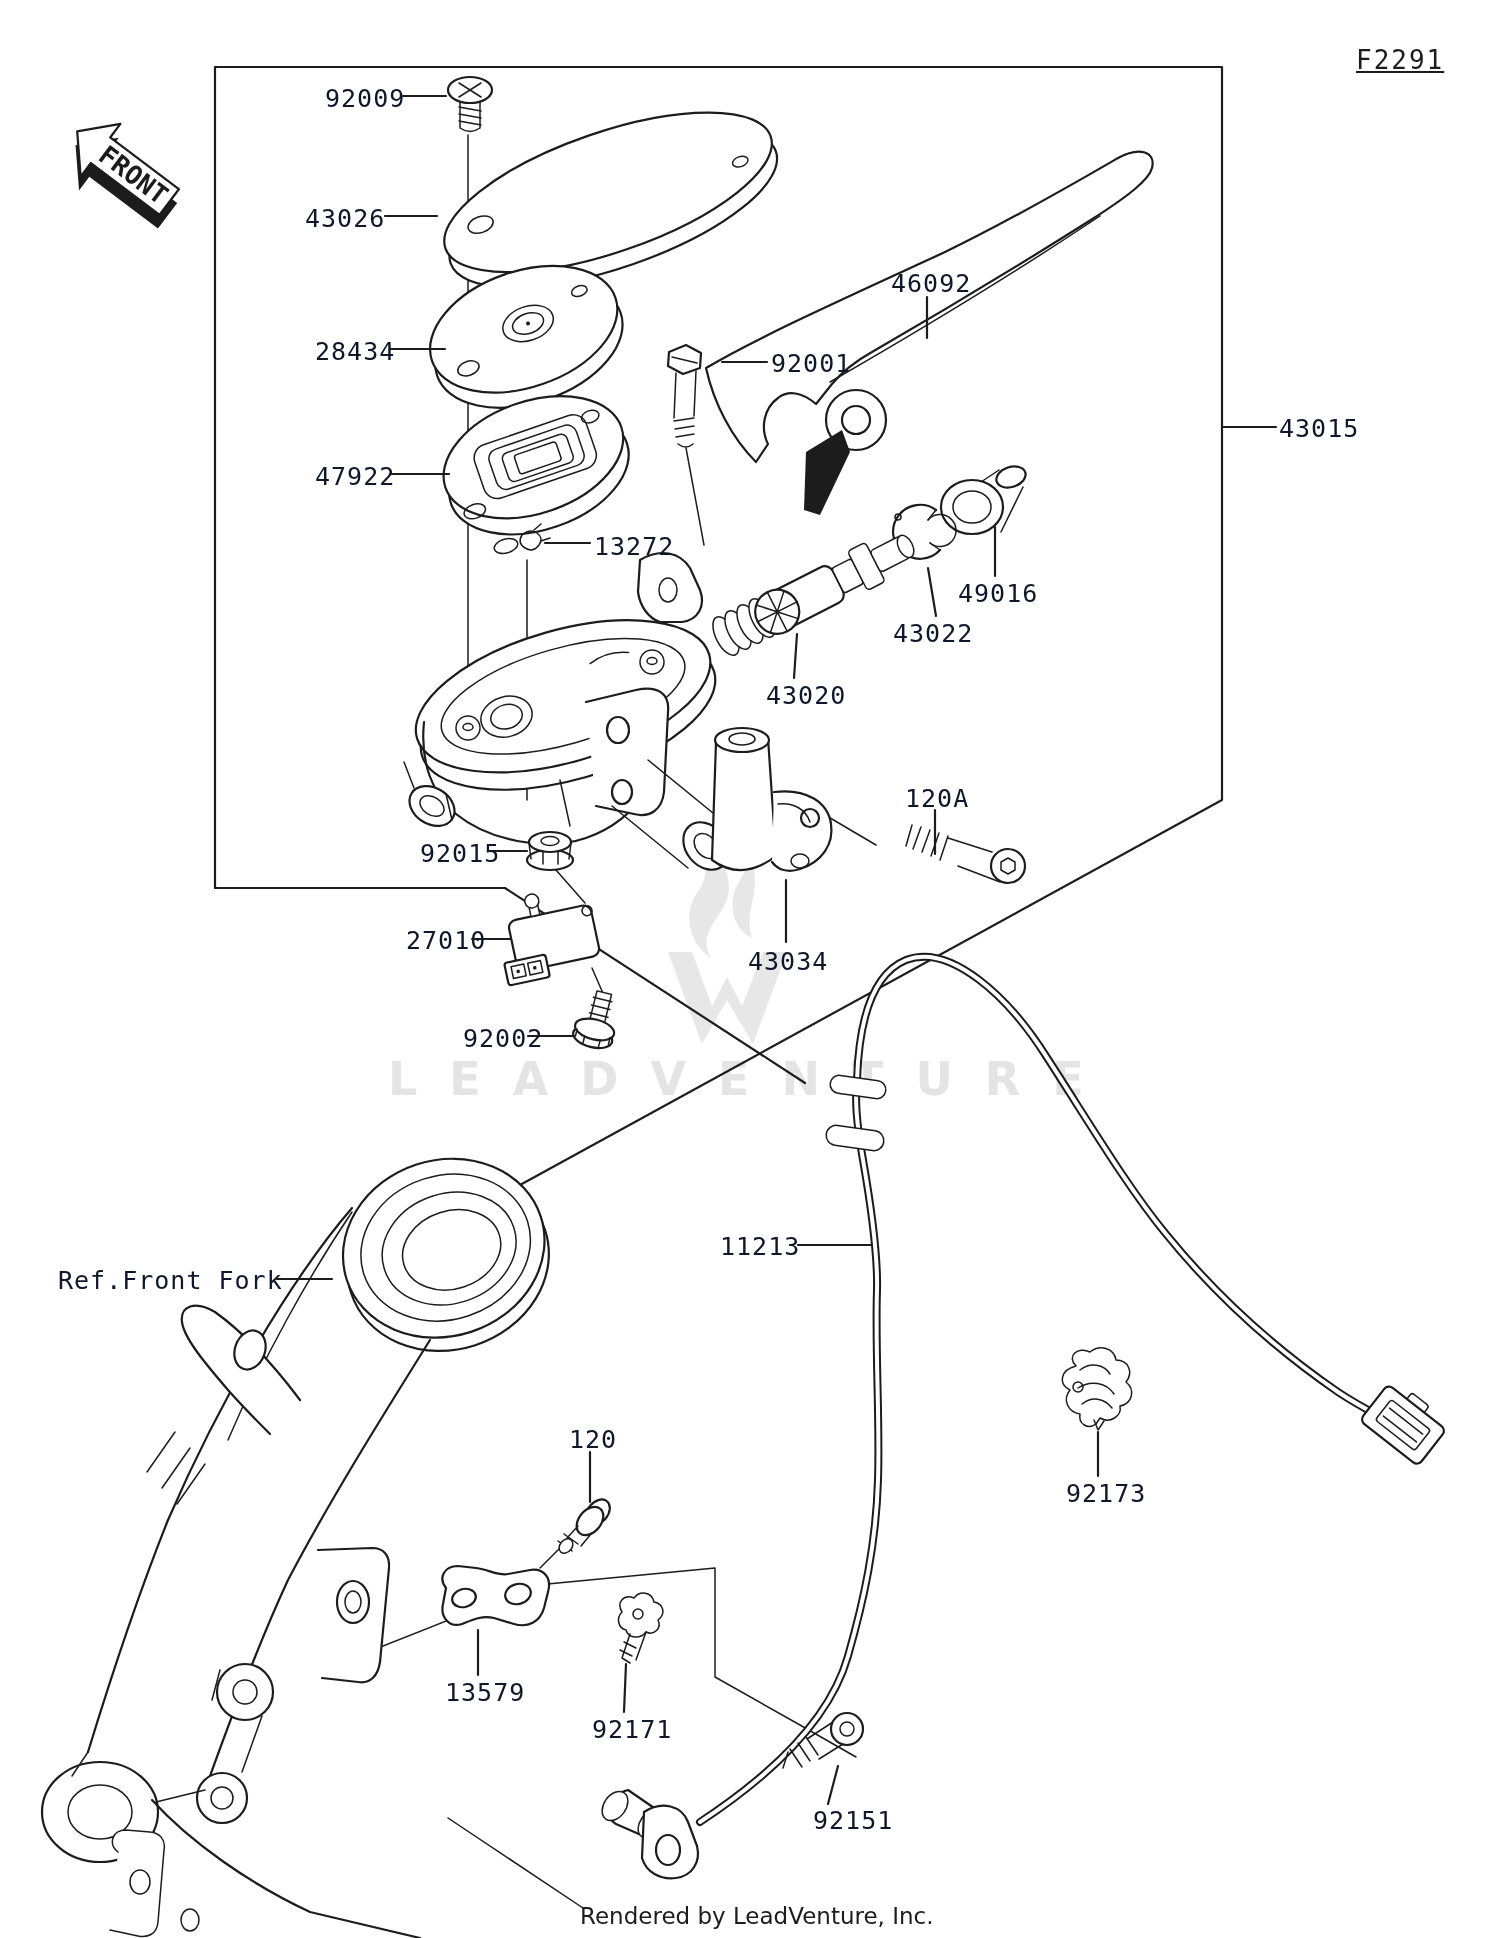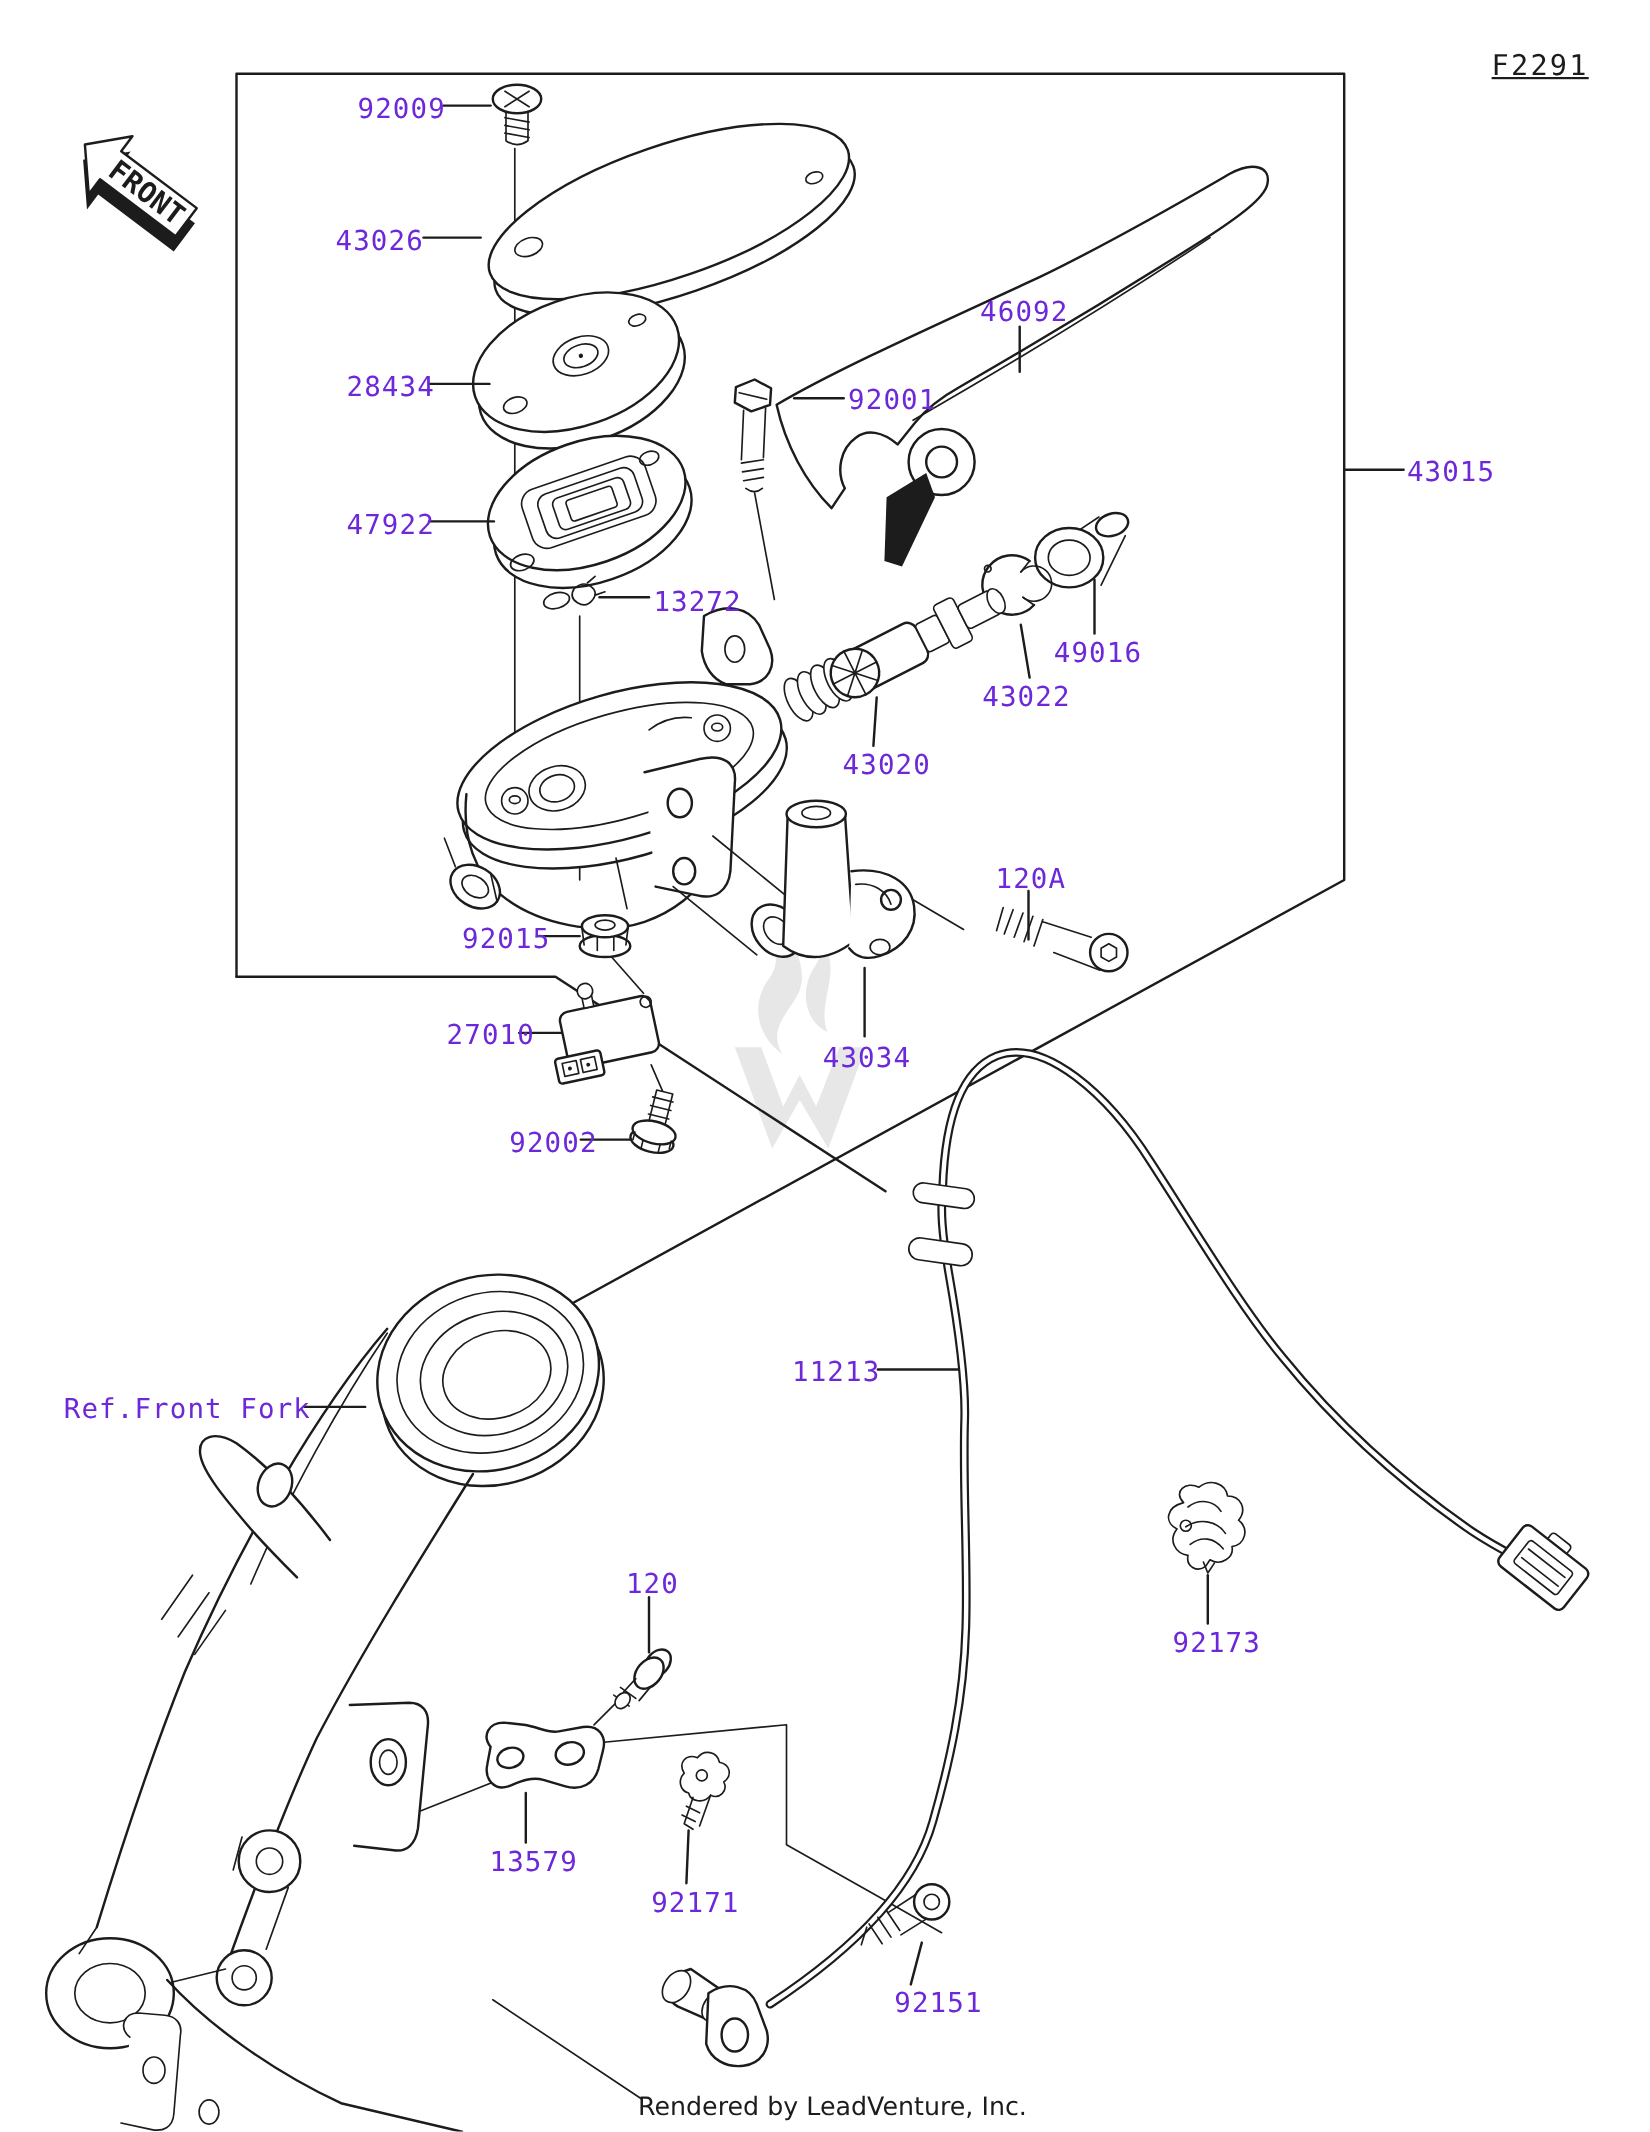--- a/index.html
+++ b/index.html
@@ -5,34 +5,35 @@
   html,body{margin:0;padding:0;background:#fff;}
   #stage{position:relative;width:1500px;height:1938px;background:#fff;overflow:hidden;
          font-family:"DejaVu Sans Mono",monospace;color:#1c1c1c;}
   svg{position:absolute;left:0;top:0;}
   svg *{stroke:#1c1c1c;stroke-width:2.2;fill:none;stroke-linecap:round;stroke-linejoin:round;}
   .wf{fill:#ffffff;}
   .bf{fill:#1c1c1c;stroke:none;}
   .gy{fill:#e7e7e7;stroke:none;}
   .nl{stroke-width:1.5;}
   .lbl{position:absolute;font:25px/1.1 "DejaVu Sans Mono",monospace;letter-spacing:1px;
-       color:#6d28d9;white-space:nowrap;}
+       color:#0f172a;white-space:nowrap;}
   .figcode{position:absolute;font:26px/1.1 "DejaVu Sans Mono",monospace;letter-spacing:2px;text-decoration:underline;}
   .wmark{position:absolute;left:388px;top:1056px;width:860px;
          font:600 46px/1 "DejaVu Sans",sans-serif;letter-spacing:32px;color:#e4e4e4;
          white-space:nowrap;}
   .credit{position:absolute;left:580px;top:1903px;font:23px/1.2 "DejaVu Sans",sans-serif;
           color:#1c1c1c;white-space:nowrap;}
   svg text{font-family:"DejaVu Sans Mono",monospace;font-weight:bold;stroke:none;fill:#1c1c1c;}
 </style>
 </head>
 <body>
 
 <div id="stage">
 
+  <div class="wmark">LEADVENTURE</div>
 
   <svg width="1500" height="1938" viewBox="0 0 1500 1938">
 
     <g>
       <path class="gy" d="M728,808 C702,854 744,874 723,908 C711,927 700,938 711,958
                            C688,942 682,912 699,890 C716,868 690,848 728,808 Z"></path>
       <path class="gy" d="M747,854 C767,884 742,910 752,938 C731,928 727,900 740,880
                            C746,870 748,864 747,854 Z"></path>
       <path class="gy" d="M668,952 L702,1044 L727,1000 L753,1044 L787,952 L763,952
                            L742,1006 L727,977 L712,1006 L692,952 Z"></path>

